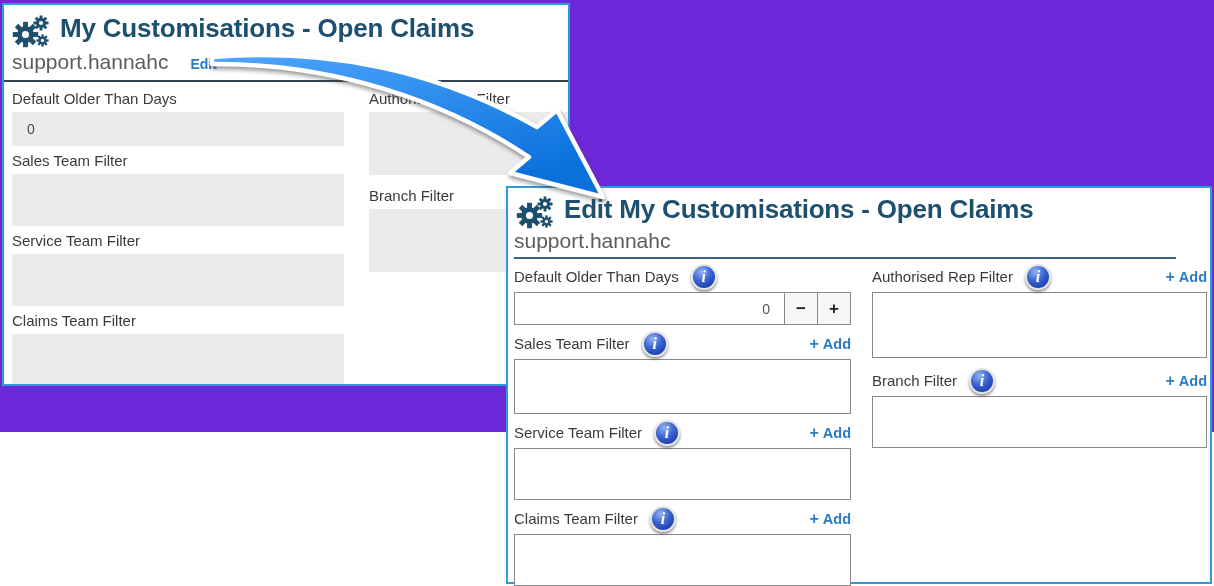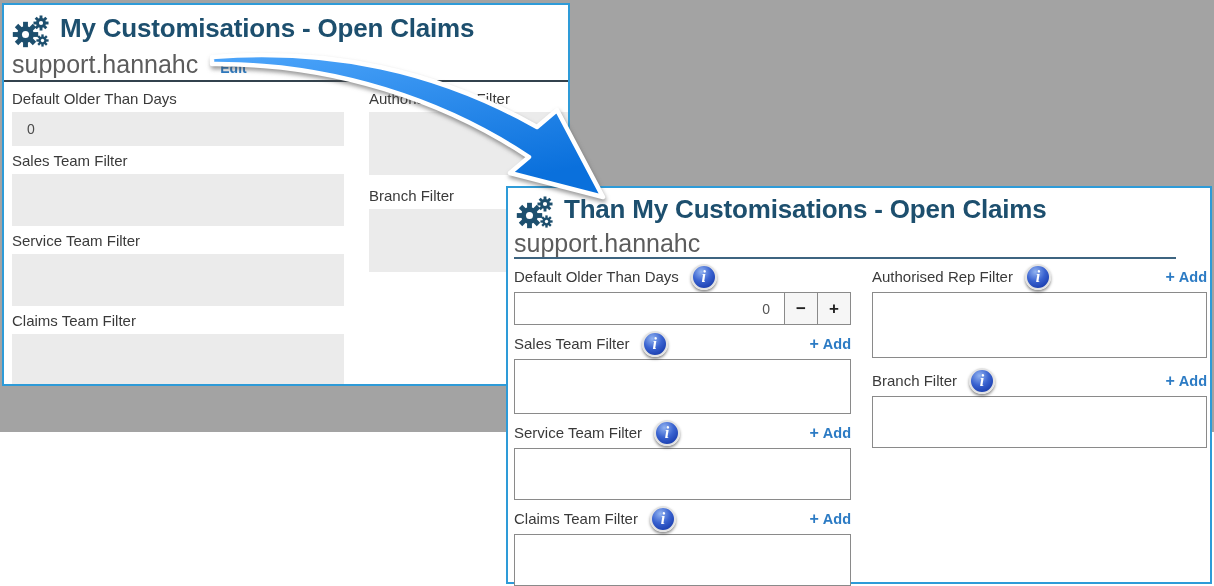--- a/index.html
+++ b/index.html
@@ -1,34 +1,34 @@
 <!DOCTYPE html>
 <html><head>
 <meta charset="utf-8">
 <style>
   * { margin:0; padding:0; box-sizing:border-box; }
   html,body { width:1214px; height:586px; background:#fff; overflow:hidden;
               font-family:"Liberation Sans", sans-serif; }
-  .stage { position:relative; width:1214px; height:432px; background:#a3a3a3; }
+  .stage { position:relative; width:1214px; height:432px; background:#6d28d9; }
 
   .panel { position:absolute; background:#fff; border:2px solid #2e9bd8; }
   .panel-view { left:2px; top:3px; width:568px; height:383px; }
   .panel-edit { left:506px; top:186px; width:706px; height:398px; z-index:2; }
 
   .panel-head { position:absolute; display:flex; align-items:flex-start; }
   .panel-view .panel-head { left:8px; top:8px; }
   .panel-edit .panel-head { left:8px; top:6px; }
   .cogs { flex:0 0 auto; margin-top:2px; }
   h1.ttl { font-size:26px; font-weight:700; color:#1d4f6e; margin-left:8px;
            letter-spacing:-0.2px; white-space:nowrap; }
 
   .subhead { position:absolute; display:flex; align-items:baseline; }
   .panel-view .subhead { left:8px; top:45px; }
   .panel-edit .subhead { left:6px; top:41px; }
-  .username { font-size:25px; color:#5c5c5c; }
+  .username { font-size:21px; color:#5c5c5c; }
   .edit-link { font-size:14px; font-weight:700; color:#2c7bc4; margin-left:22px;
                cursor:pointer; text-decoration:none; }
 
   .rule { position:absolute; height:2px; background:#3d5a6e; }
   .panel-view .rule { left:0; top:75px; width:100%; background:#33424d; }
   .panel-edit .rule { left:6px; top:69px; width:662px; background:#3d6480; }
 
   .col { position:absolute; }
   .panel-view .col-left  { left:8px;  top:83px; width:332px; }
   .panel-view .col-right { left:365px; top:83px; right:0; }
@@ -129,21 +129,21 @@
     </div>
   </section>
 
   <section class="panel panel-edit">
     <div class="panel-head">
       <svg class="cogs" width="40" height="34" viewBox="0 0 40 34">
         <use href="#gear" x="0" y="6" width="27" height="27" fill="#1d4f6e"></use>
         <use href="#gear" x="21" y="0" width="16" height="16" fill="#1d4f6e"></use>
         <use href="#gear" x="24" y="19" width="13" height="13" fill="#1d4f6e"></use>
       </svg>
-      <h1 class="ttl">Than My Customisations - Open Claims</h1>
+      <h1 class="ttl">Edit My Customisations - Open Claims</h1>
     </div>
     <div class="subhead">
       <span class="username">support.hannahc</span>
     </div>
     <div class="rule"></div>
 
     <div class="col col-left">
       <div class="frow first">
         <span class="flabel">Default Older Than Days</span>
         <span class="info">i</span>

